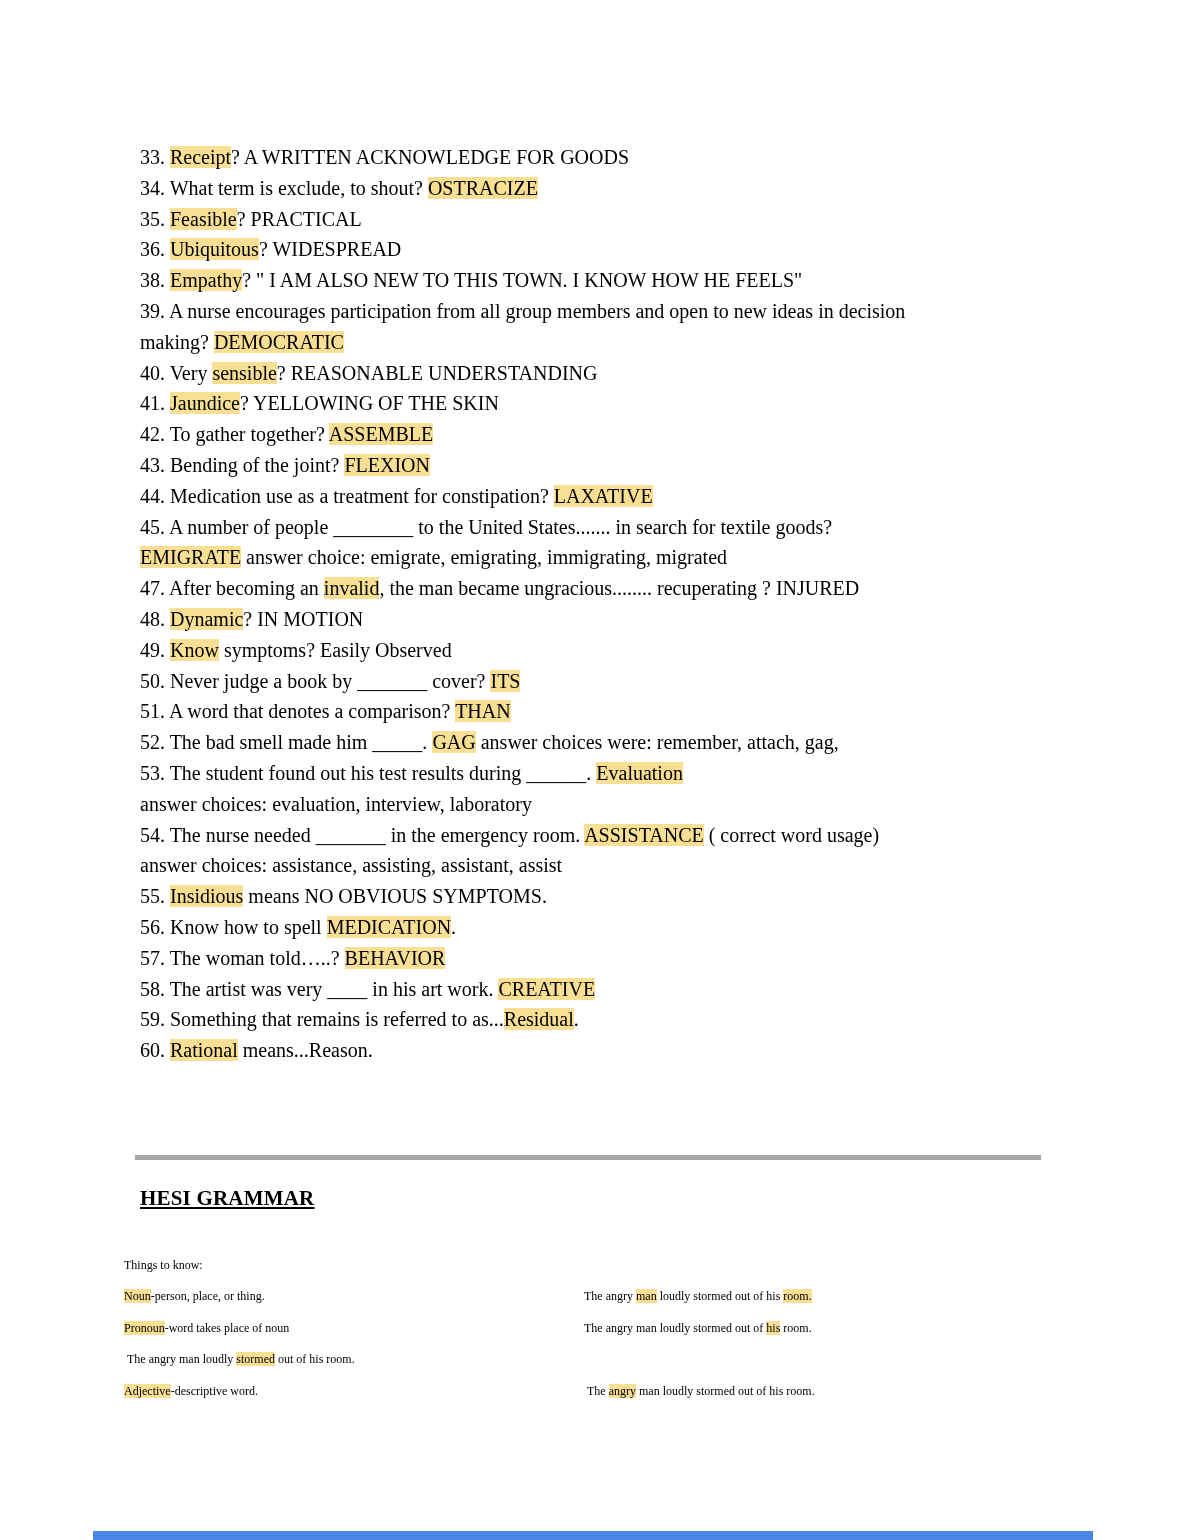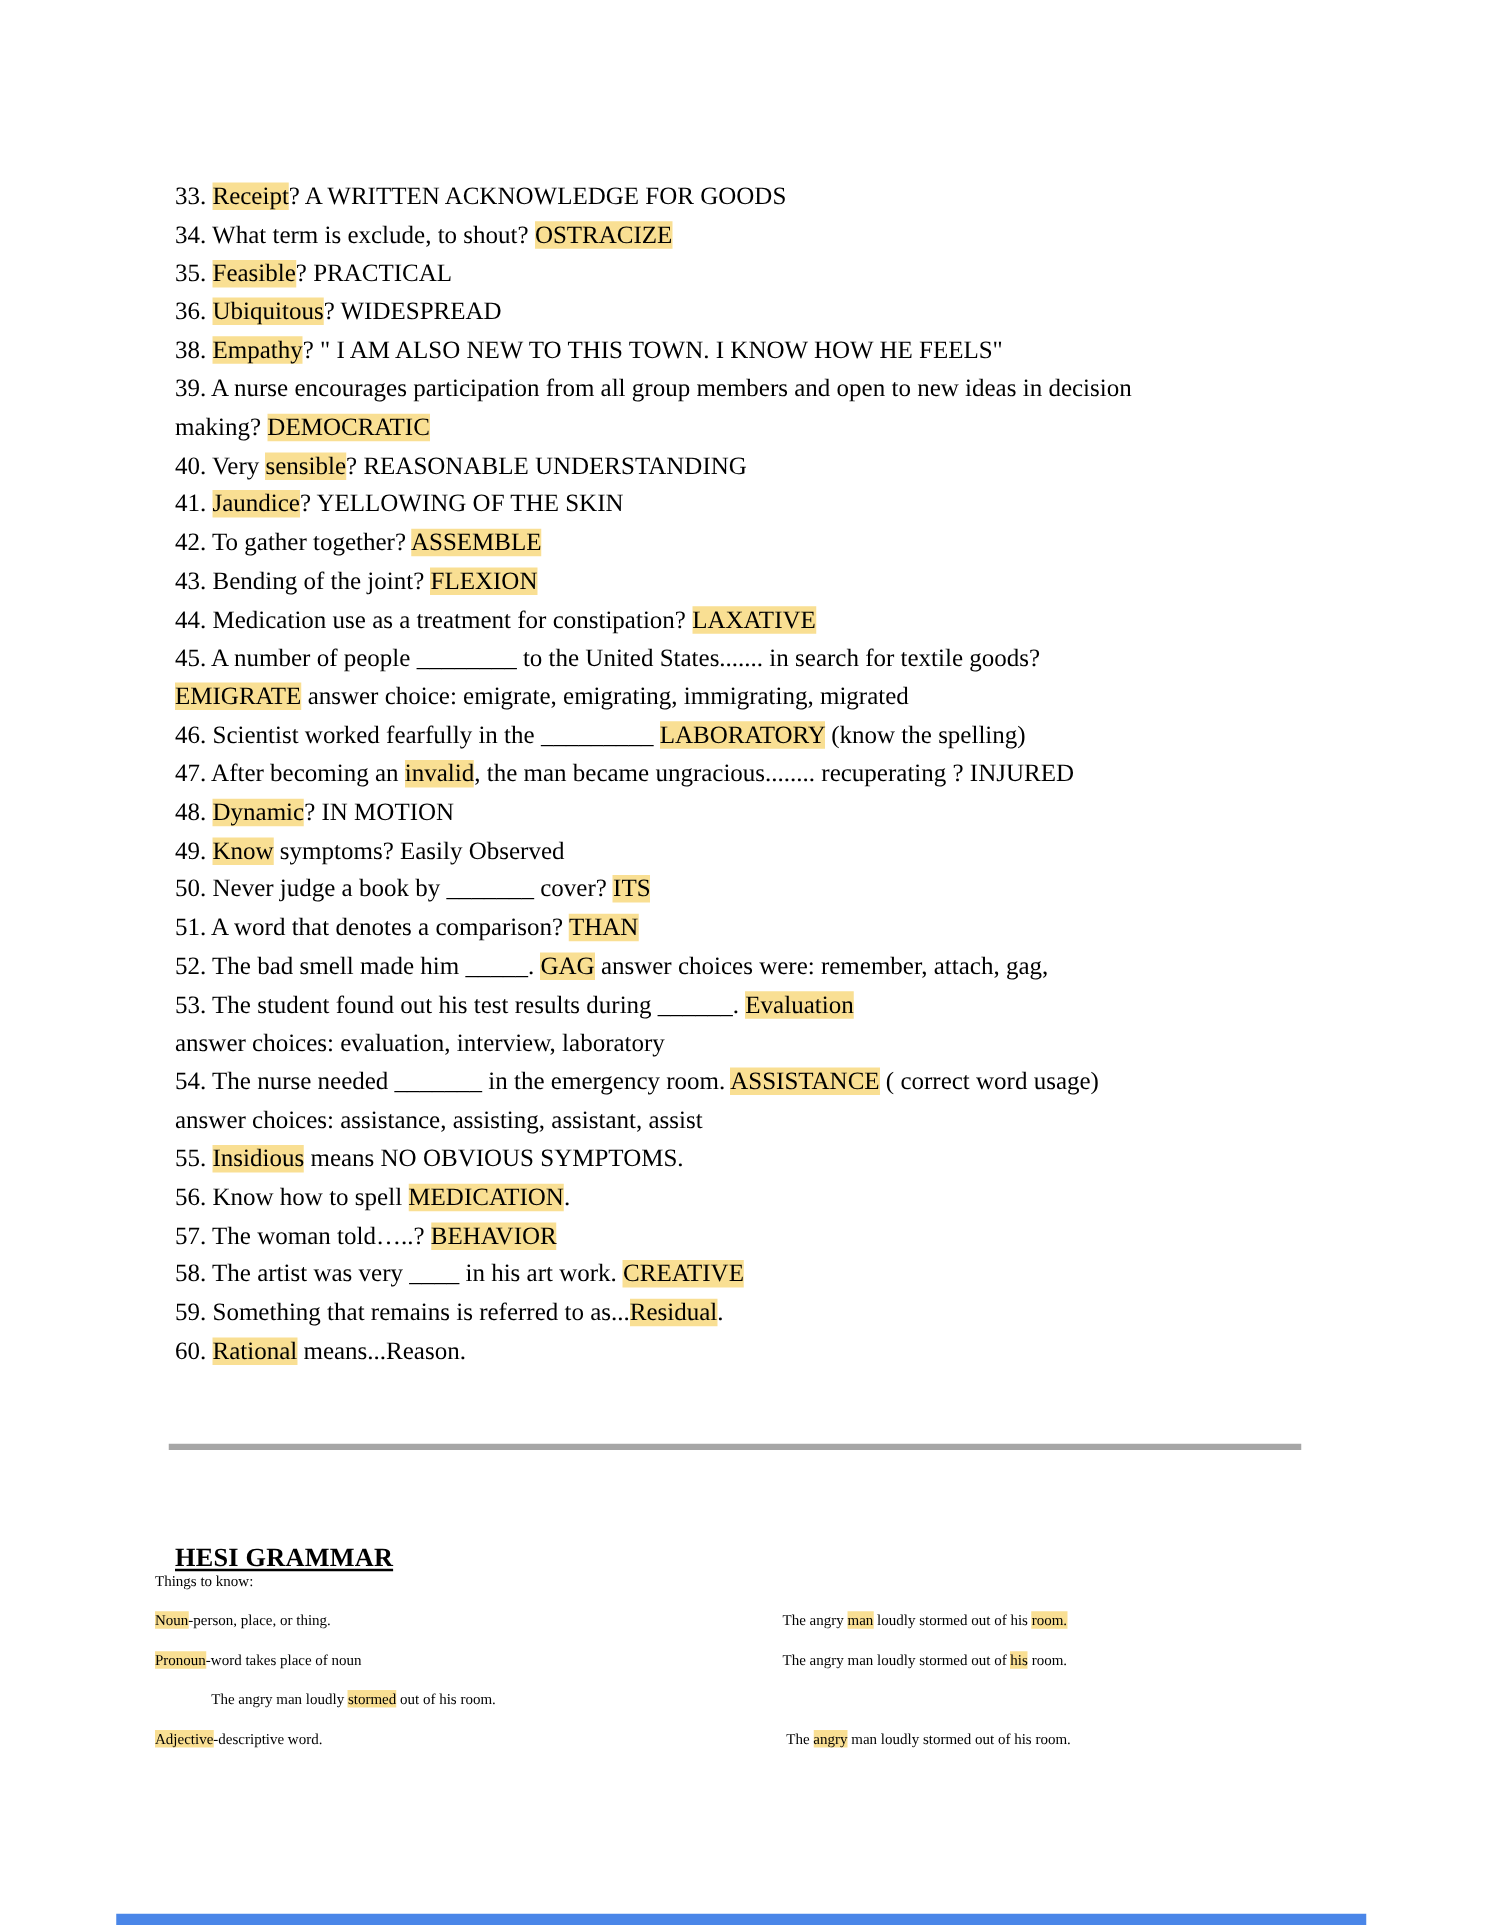--- a/index.html
+++ b/index.html
@@ -16,32 +16,32 @@
     position:absolute;left:140px;top:142px;width:930px;
     font-size:20px;line-height:30.8px;
   }
   .line{white-space:pre-wrap;height:30.8px;}
   .hl{background:var(--hl,#f9df93);}
   .divider{
     position:absolute;left:135px;top:1155px;width:906px;height:5px;
     background:var(--divider,#a6a6a6);
   }
   .gheading{
-    position:absolute;left:140px;top:1234px;
+    position:absolute;left:140px;top:1186px;
     font-size:21px;font-weight:bold;text-decoration:underline;
     letter-spacing:0.2px;
   }
   .grammar{
     position:absolute;left:124px;top:1250px;width:980px;
     font-size:12px;line-height:31.4px;
   }
   .gintro{white-space:pre-wrap;height:31.4px;}
   .grow{display:flex;height:31.4px;font-family:Liberation Serif, serif;}
   .gleft{width:460px;flex:none;white-space:pre-wrap;}
-  .gright{flex:1;white-space:pre-wrap;margin-left:42px;}
+  .gright{flex:1;white-space:pre-wrap;}
   .bottom-bar{
     position:absolute;left:93px;top:1531px;width:1000px;height:9px;
     background:var(--bar,#4a86e8);
   }
 </style>
 </head>
 <body>
 
 <div class="page">
 
@@ -53,21 +53,20 @@
       <div class="line"><span>38. </span><span class="hl">Empathy</span><span>? " I AM ALSO NEW TO THIS TOWN. I KNOW HOW HE FEELS"</span></div>
       <div class="line"><span>39. A nurse encourages participation from all group members and open to new ideas in decision</span></div>
       <div class="line"><span>making? </span><span class="hl">DEMOCRATIC</span></div>
       <div class="line"><span>40. Very </span><span class="hl">sensible</span><span>? REASONABLE UNDERSTANDING</span></div>
       <div class="line"><span>41. </span><span class="hl">Jaundice</span><span>? YELLOWING OF THE SKIN</span></div>
       <div class="line"><span>42. To gather together? </span><span class="hl">ASSEMBLE</span></div>
       <div class="line"><span>43. Bending of the joint? </span><span class="hl">FLEXION</span></div>
       <div class="line"><span>44. Medication use as a treatment for constipation? </span><span class="hl">LAXATIVE</span></div>
       <div class="line"><span>45. A number of people ________ to the United States....... in search for textile goods?</span></div>
       <div class="line"><span class="hl">EMIGRATE</span><span> answer choice: emigrate, emigrating, immigrating, migrated</span></div>
-      <div class="line"><span>46. Scientist worked fearfully in the _________ </span><span class="hl">LABORATORY</span><span> (know the spelling)</span></div>
       <div class="line"><span>47. After becoming an </span><span class="hl">invalid</span><span>, the man became ungracious........ recuperating ? INJURED</span></div>
       <div class="line"><span>48. </span><span class="hl">Dynamic</span><span>? IN MOTION</span></div>
       <div class="line"><span>49. </span><span class="hl">Know</span><span> symptoms? Easily Observed</span></div>
       <div class="line"><span>50. Never judge a book by _______ cover? </span><span class="hl">ITS</span></div>
       <div class="line"><span>51. A word that denotes a comparison? </span><span class="hl">THAN</span></div>
       <div class="line"><span>52. The bad smell made him _____. </span><span class="hl">GAG</span><span> answer choices were: remember, attach, gag,</span></div>
       <div class="line"><span>53. The student found out his test results during ______. </span><span class="hl">Evaluation</span></div>
       <div class="line"><span>answer choices: evaluation, interview, laboratory</span></div>
       <div class="line"><span>54. The nurse needed _______ in the emergency room. </span><span class="hl">ASSISTANCE</span><span> ( correct word usage)</span></div>
       <div class="line"><span>answer choices: assistance, assisting, assistant, assist</span></div>

